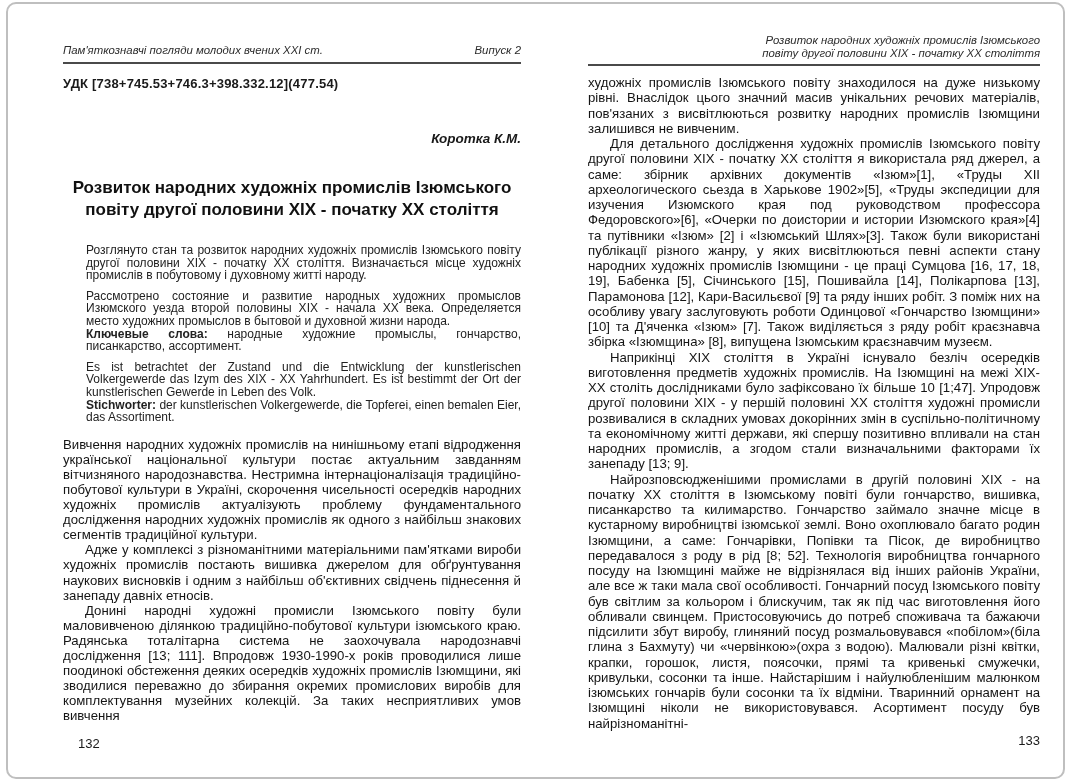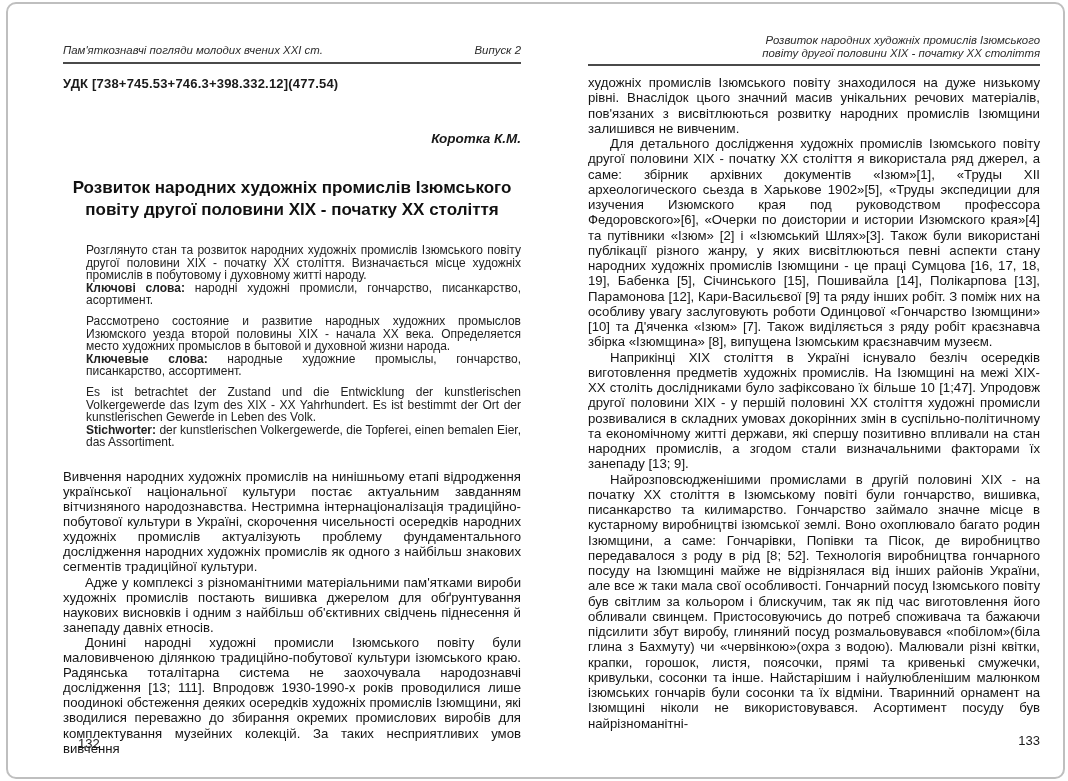--- a/index.html
+++ b/index.html
@@ -62,21 +62,21 @@
     line-height:12.6px;
     text-align:justify;
     color:#222;
   }
   .abstract { margin-bottom:8px; }
   .abstract p { margin:0; }
   .kw-label { font-weight:bold; }
 
   
   .body-text {
-    margin-top:20px;
+    margin-top:13px;
     font-size:13.2px;
     line-height:15.1px;
     text-align:justify;
     color:#141414;
   }
   .col-right .body-text { margin-top:9px; line-height:15.25px; }
   .body-text p { margin:0; text-indent:22px; }
   .body-text p.no-indent { text-indent:0; }
 
   
@@ -105,21 +105,20 @@
   <div class="author">Коротка К.М.</div>
 
   <div class="article-title">
     <div>Розвиток народних художніх промислів Ізюмського</div>
     <div>повіту другої половини XIX - початку XX століття</div>
   </div>
 
   <div class="abstracts">
     <div class="abstract">
       <p>Розглянуто стан та розвиток народних художніх промислів Ізюмського повіту другої половини XIX - початку XX століття. Визначається місце художніх промислів в побутовому і духовному житті народу.</p>
-      <p><b class="kw-label">Ключові слова:</b> <span>народні художні промисли, гончарство, писанкарство, асортимент.</span></p>
     </div>
     <div class="abstract">
       <p>Рассмотрено состояние и развитие народных художних промыслов Изюмского уезда второй половины XIX - начала XX века. Определяется место художних промыслов в бытовой и духовной жизни народа.</p>
       <p><b class="kw-label">Ключевые слова:</b> <span>народные художние промыслы, гончарство, писанкарство, ассортимент.</span></p>
     </div>
     <div class="abstract">
       <p>Es ist betrachtet der Zustand und die Entwicklung der kunstlerischen Volkergewerde das Izym des XIX - XX Yahrhundert. Es ist bestimmt der Ort der kunstlerischen Gewerde in Leben des Volk.</p>
       <p><b class="kw-label">Stichworter:</b> <span>der kunstlerischen Volkergewerde, die Topferei, einen bemalen Eier, das Assortiment.</span></p>
     </div>
   </div>

